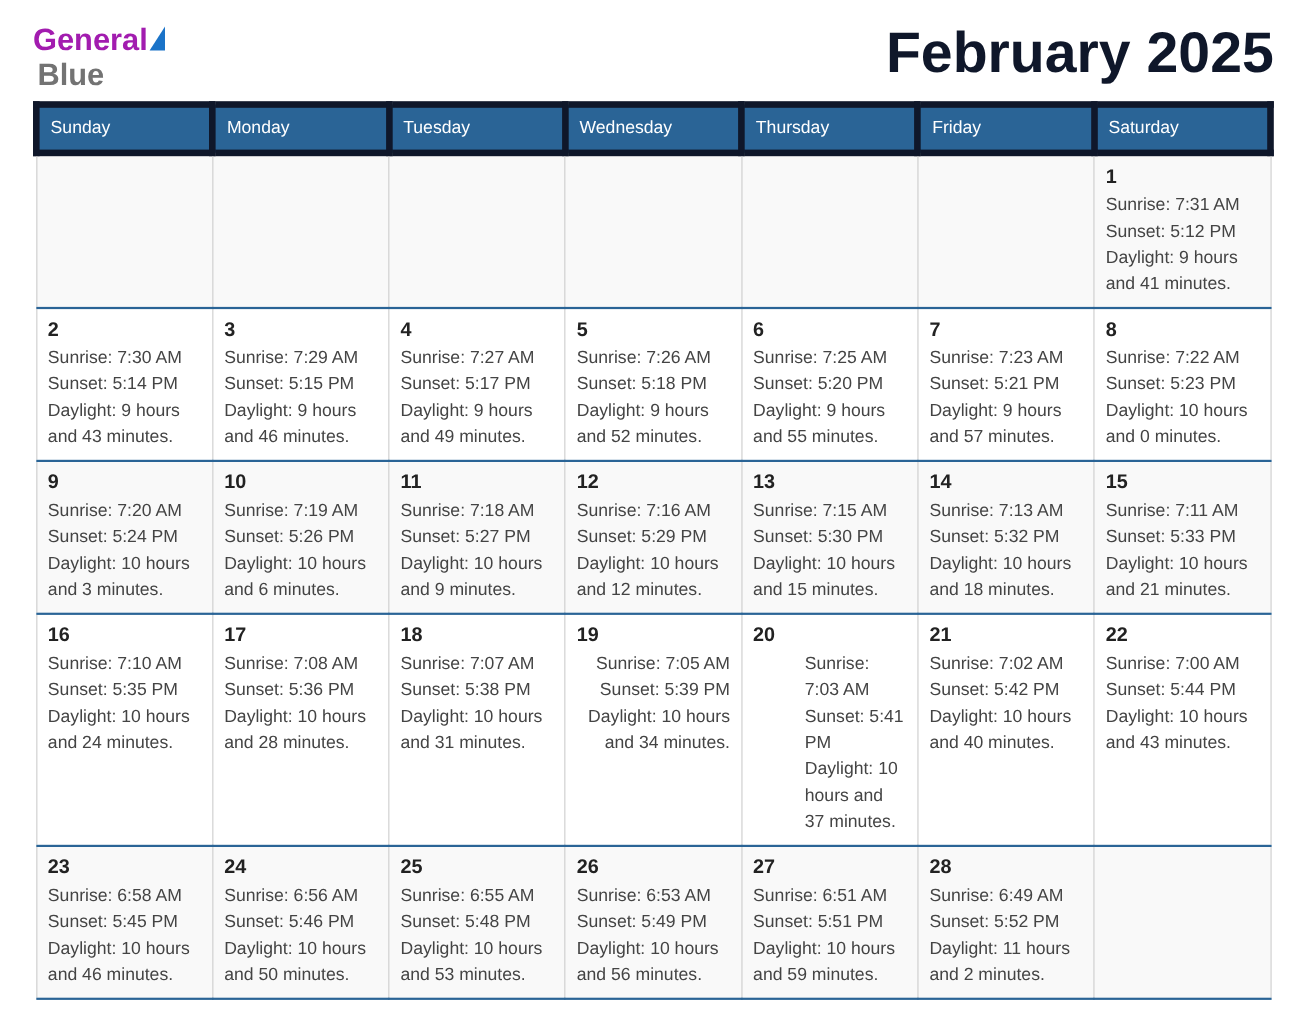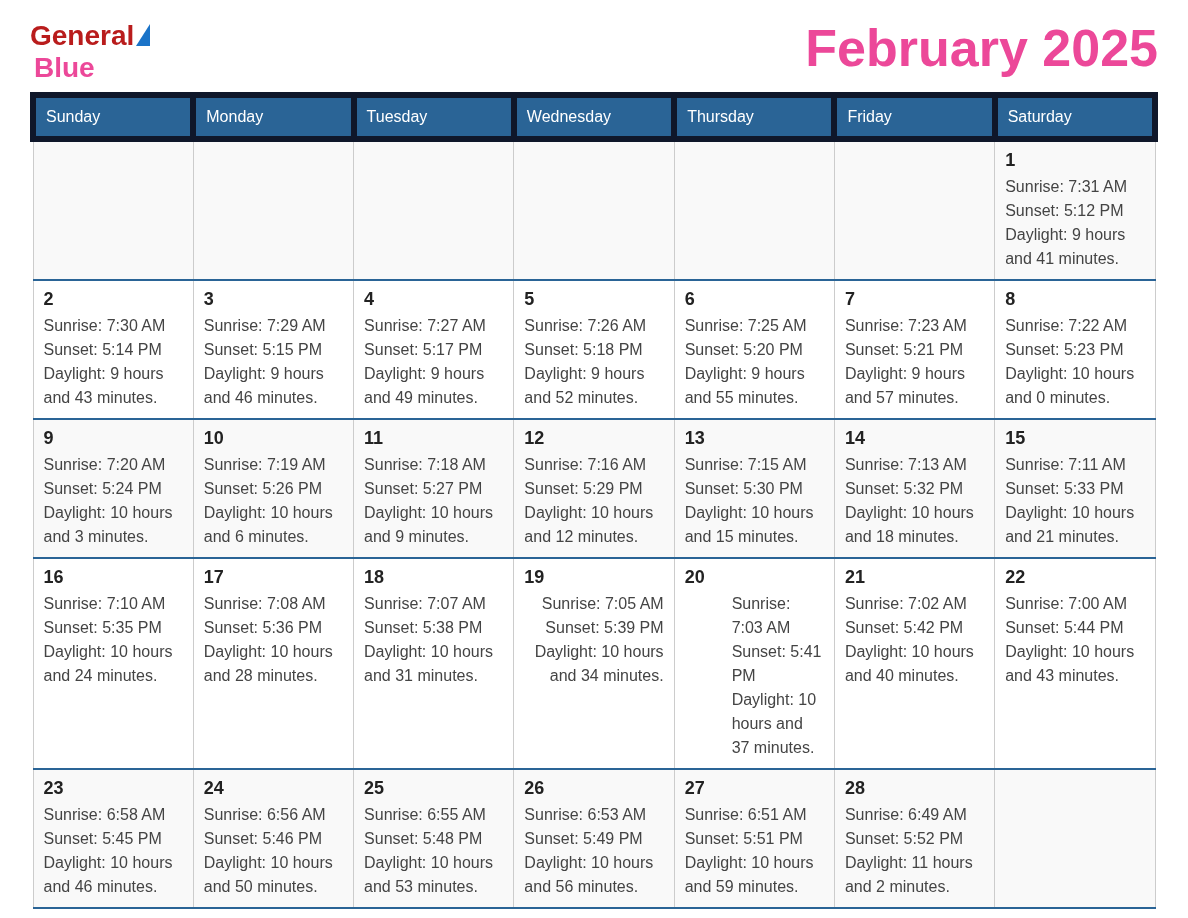--- a/index.html
+++ b/index.html
@@ -21,40 +21,40 @@
       flex-direction: column;
       align-items: flex-start;
     }
     .logo-text {
       font-size: 28px;
       font-weight: bold;
       color: #222;
       display: flex;
       align-items: center;
     }
-    .logo-general { color: #b91c1c; }
-    .logo-blue { color: #ec4899; margin-top: 36px; }
+    .logo-general { color: #a21caf; }
+    .logo-blue { color: #737373; margin-top: 36px; }
     .logo-triangle {
       width: 0;
       height: 0;
       border-left: 14px solid transparent;
       border-right: 0px solid transparent;
       border-bottom: 22px solid #1a73c8;
       display: inline-block;
       margin-left: 2px;
       margin-bottom: 2px;
       vertical-align: middle;
     }
     .title-area {
       text-align: right;
     }
     .cal-title {
       font-size: 52px;
       font-weight: bold;
-      color: #ec4899;
+      color: #0f172a;
       line-height: 1.1;
     }
     .cal-subtitle {
       font-size: 20px;
       color: #444;
       margin-top: 4px;
     }
     table {
       width: 100%;
       border-collapse: collapse;

